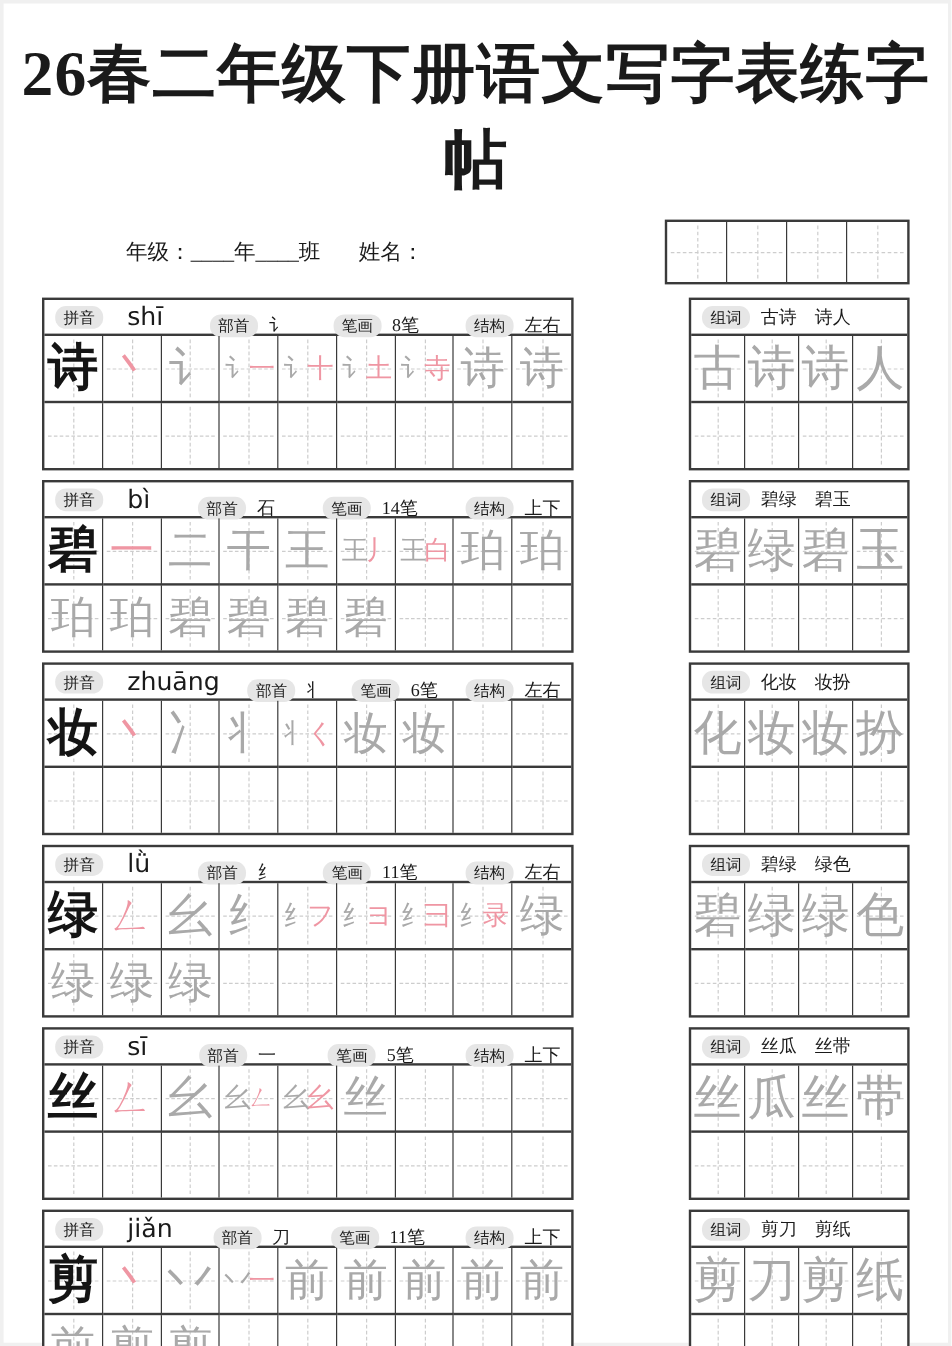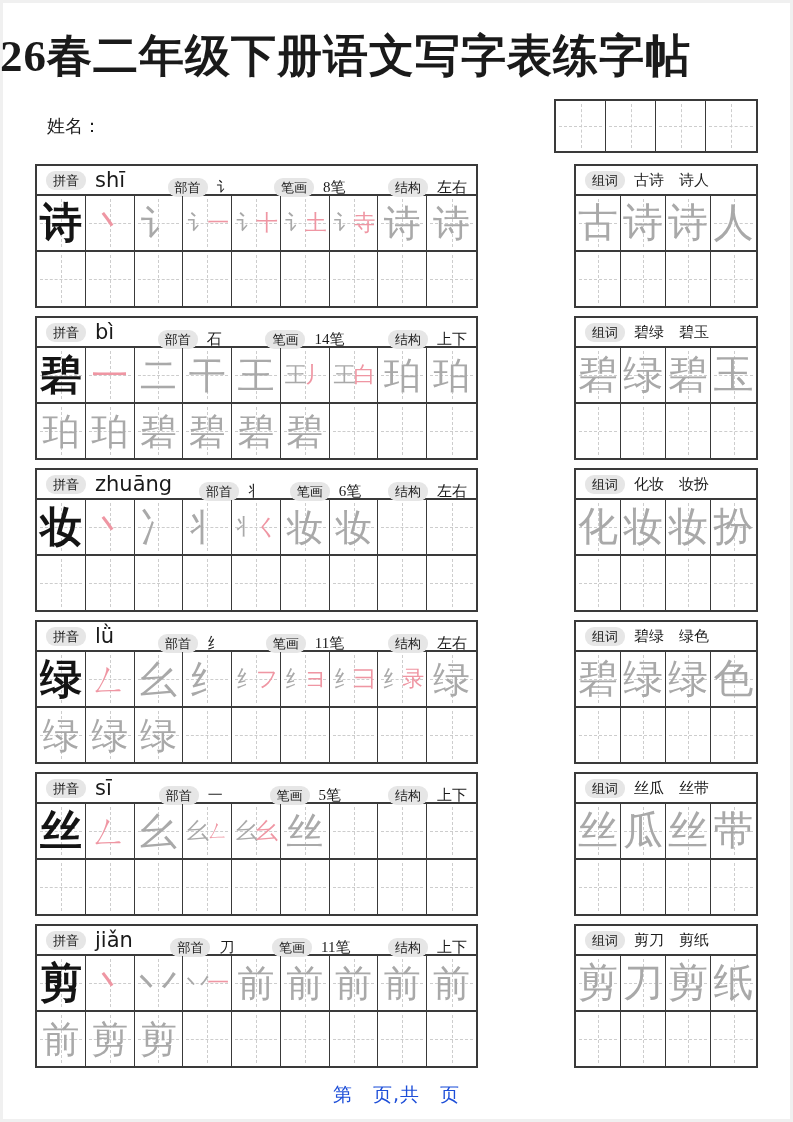--- a/index.html
+++ b/index.html
@@ -2,48 +2,48 @@
 <html style="--ink: #141414; --trace: #a9a9a9; --pink: #ef96a3; --badge: #e6e6e6; --border: #3a3a3a; --guide: #cdcdcd;"><head>
 <meta charset="utf-8">
 <style>
   html,body{margin:0;padding:0;background:#fff;}
   .page{
     width:793px;height:1122px;background:#fff;overflow:hidden;position:relative;
     font-family:"Liberation Serif","DejaVu Serif",serif;color:#1a1a1a;
     box-shadow:inset 0 0 0 3px #f0f0f0;
   }
   .title{
-    margin:26px 0 0;font-size:45px;font-weight:700;letter-spacing:1px;
+    margin:26px 0 0;text-align:center;font-size:53px;font-weight:700;letter-spacing:1px;
   }
   .info-row{
     display:flex;align-items:center;margin:12px 35px 0;height:56px;font-size:18px;
   }
   .grade{margin-left:70px;}
-  .name-label{margin-left:12px;}
+  .name-label{margin-left:32px;}
   .name-grid{
     margin-left:auto;display:grid;grid-template-columns:repeat(4,50px);
     border:2px solid var(--border,#3a3a3a);
   }
   .name-grid .cell{height:50px;}
   .blocks{margin:10px 35px 0;}
   .block{display:flex;justify-content:space-between;margin-bottom:8px;}
   .box{border:2px solid var(--border,#3a3a3a);box-sizing:border-box;background:#fff;}
   .box-left{width:443px;}
   .box-right{width:184px;}
   .box-header{
     height:30px;box-sizing:border-box;border-bottom:2px solid var(--border,#3a3a3a);
     display:flex;align-items:center;padding:0 9px;font-size:15px;
   }
   .grp{display:flex;align-items:center;}
   .grp + .grp{margin-left:auto;margin-top:15px;}
   .badge{
     background:var(--badge,#e6e6e6);border-radius:9px;padding:1px 7px;
     font-size:13px;line-height:17px;white-space:nowrap;
   }
-  .pinyin{font-family:"DejaVu Sans","Liberation Sans",sans-serif;font-size:21px;margin-left:9px;}
+  .pinyin{font-family:"DejaVu Sans","Liberation Sans",sans-serif;font-size:21px;margin-left:20px;}
   .val{margin-left:9px;white-space:nowrap;}
   .grid{display:grid;}
   .g9{grid-template-columns:repeat(9,1fr);}
   .g4{grid-template-columns:repeat(4,1fr);}
   .cell{
     height:54px;position:relative;box-sizing:border-box;
     border-right:1.5px solid var(--border,#3a3a3a);
   }
   .cell.last-col{border-right:none;}
   .cell.row1{border-bottom:2px solid var(--border,#3a3a3a);height:56px;}
@@ -70,20 +70,21 @@
     font-size:19px;margin-top:14px;letter-spacing:1px;color:#1d4ed8;
   }
 </style>
 </head>
 <body>
 
 <div class="page">
   <h1 class="title">26春二年级下册语文写字表练字帖</h1>
 
   <div class="info-row">
+    <span class="grade">年级：____年____班</span>
     <span class="name-label">姓名：</span>
     <div class="name-grid">
         <div class="cell"></div>
         <div class="cell"></div>
         <div class="cell"></div>
         <div class="cell last-col"></div>
       </div>
   </div>
 
   <div class="blocks">

